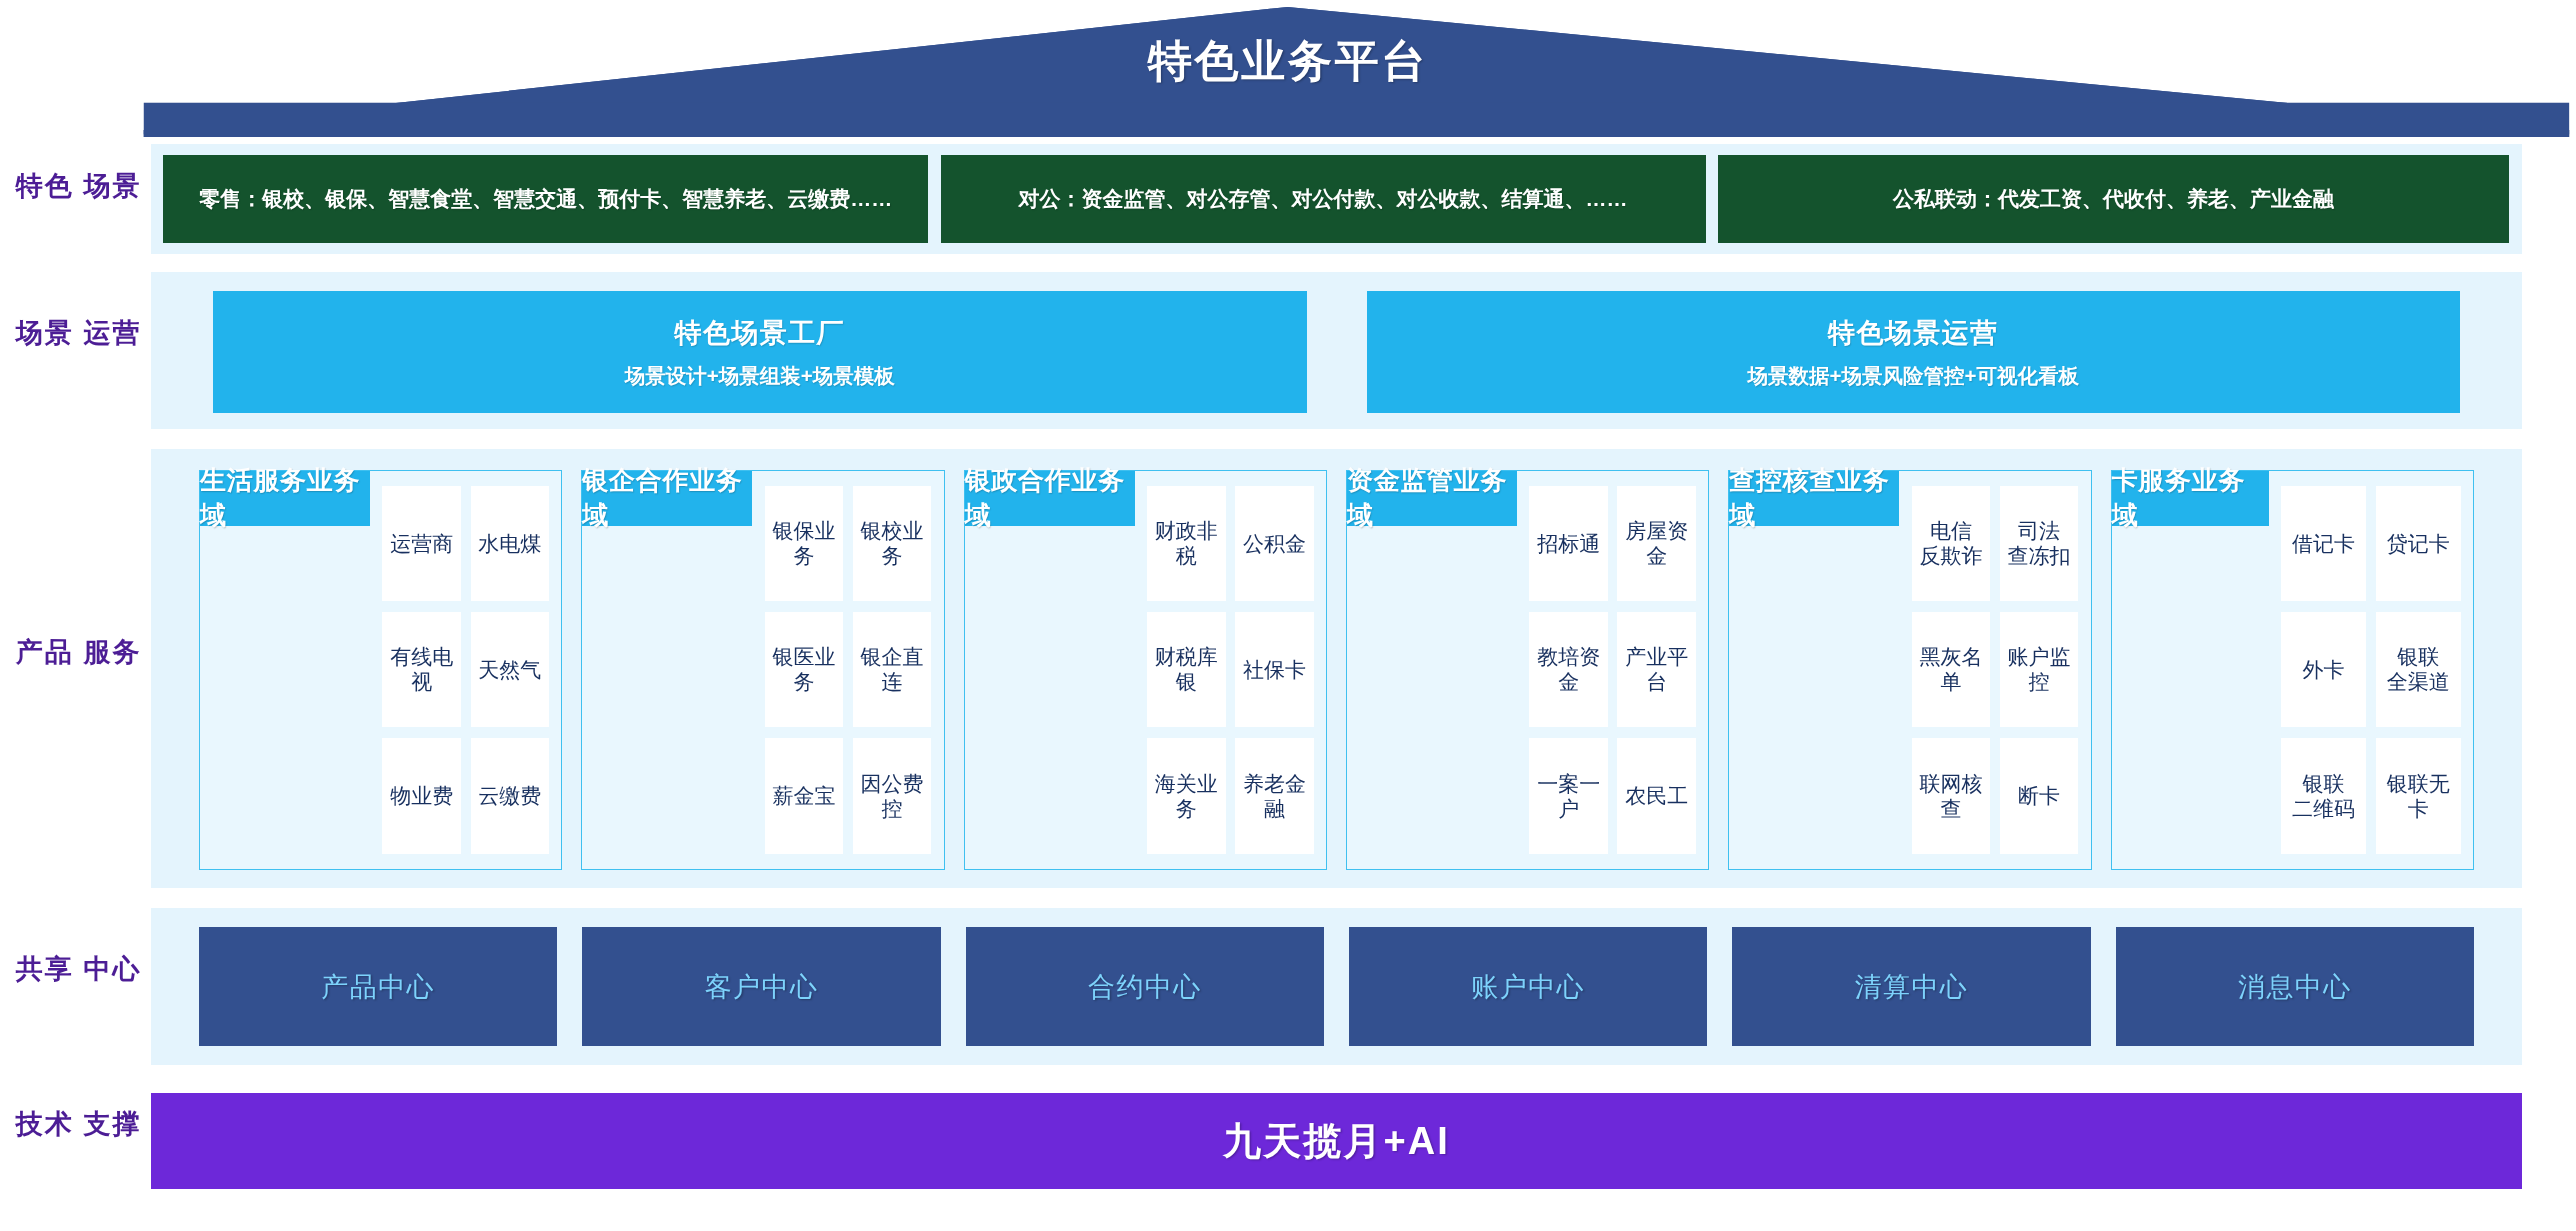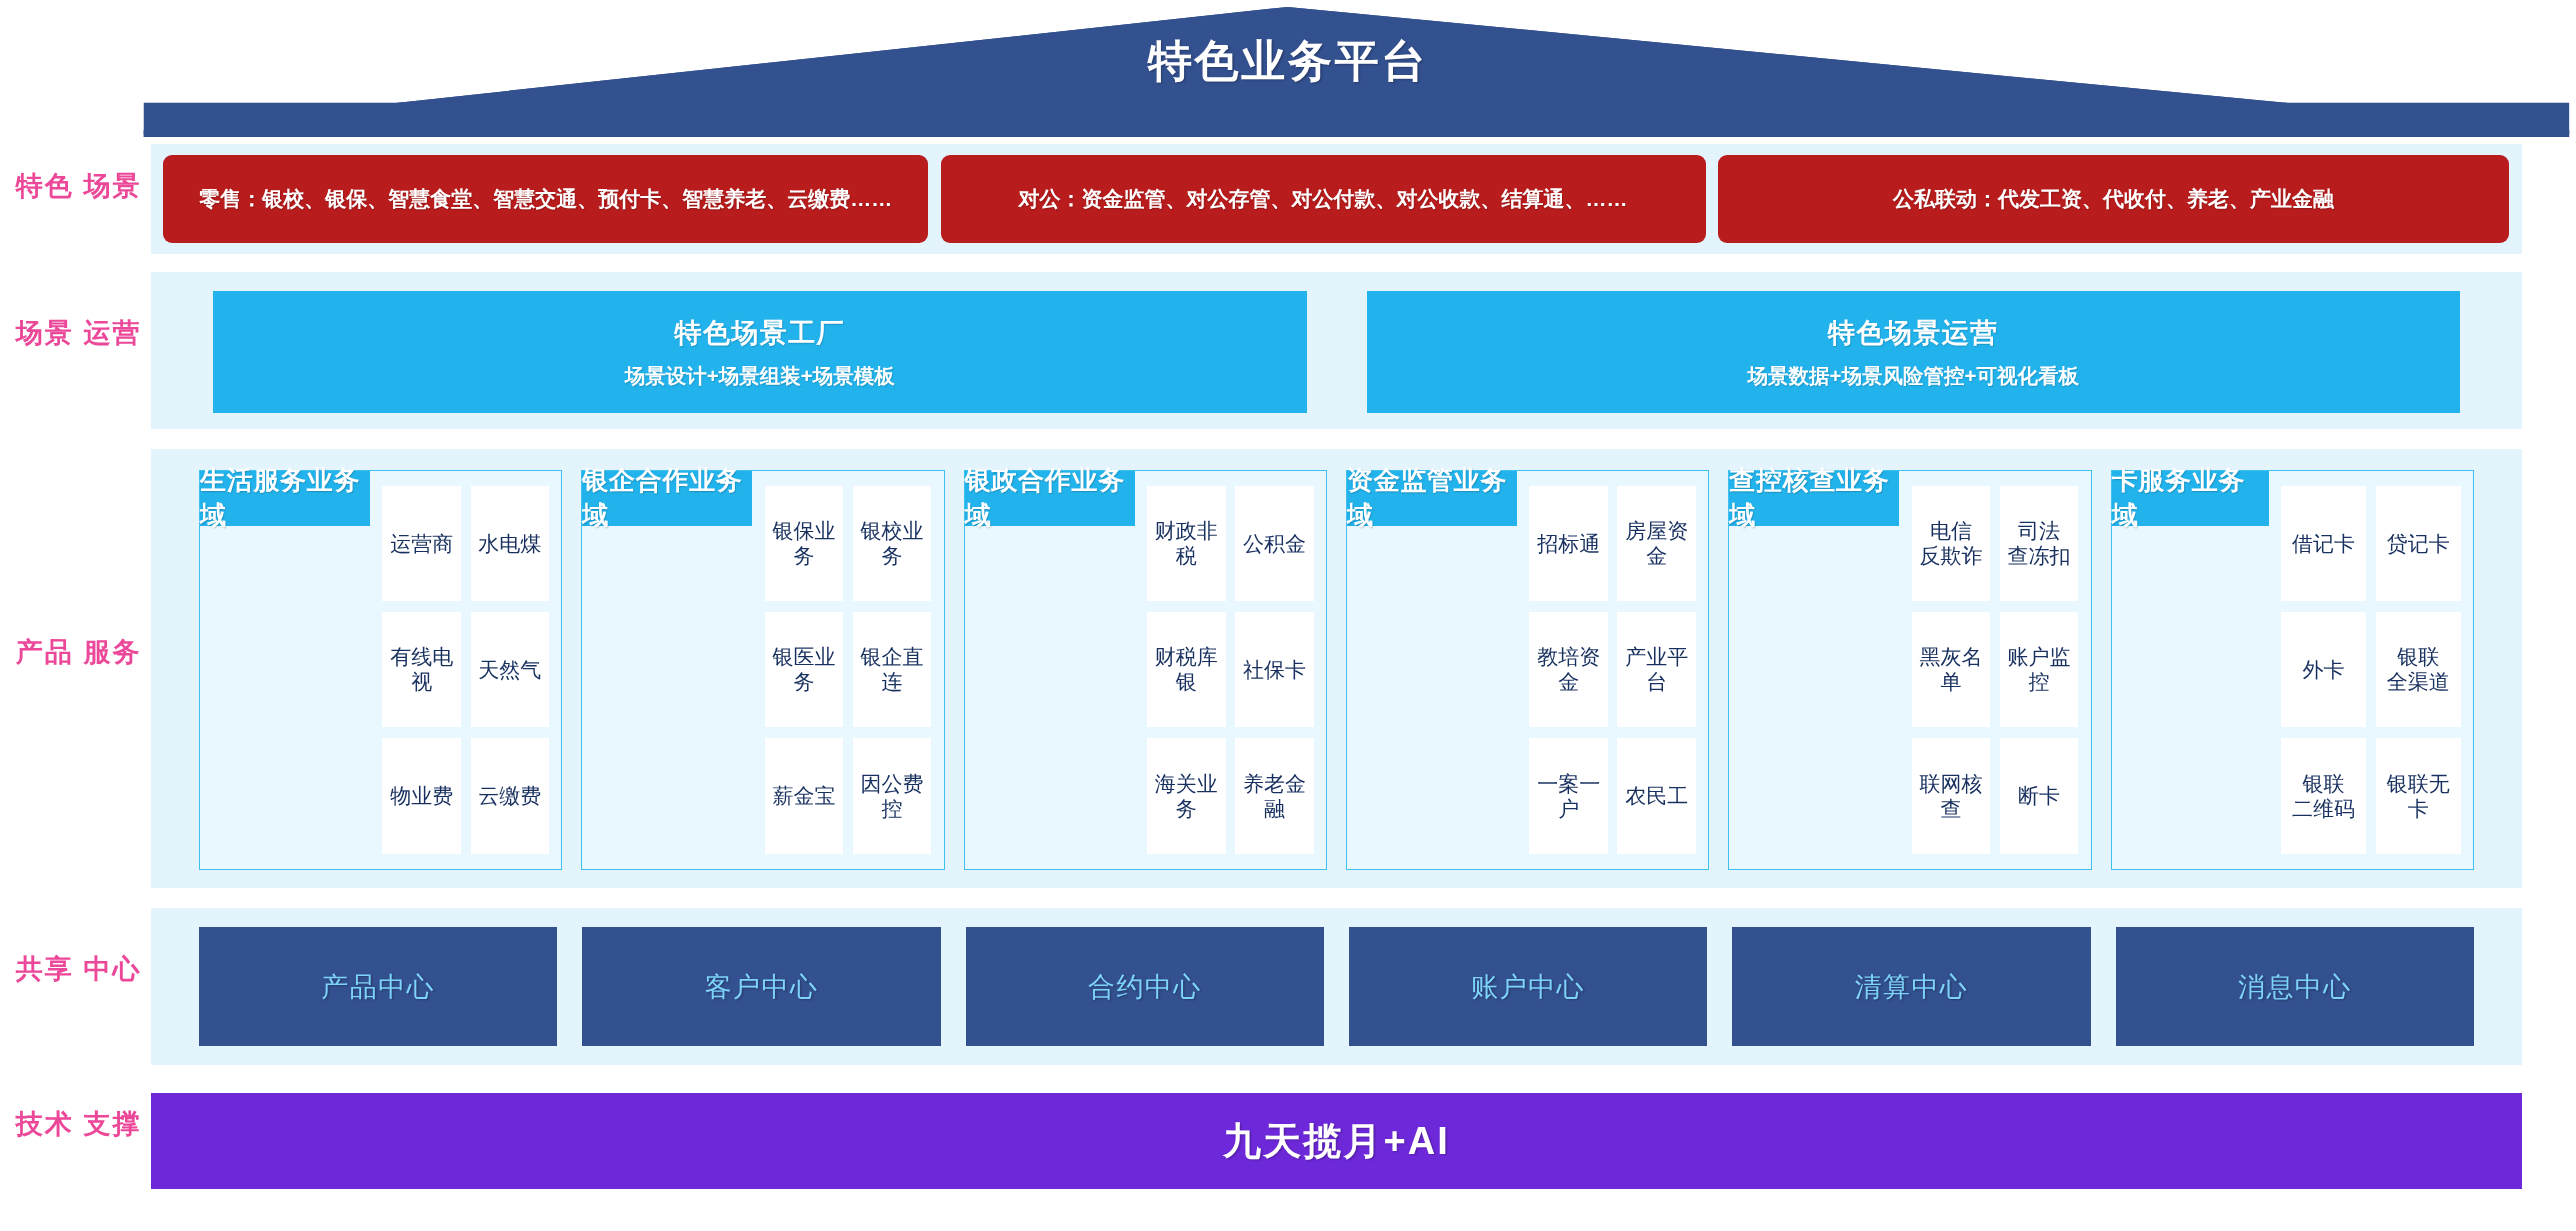--- a/index.html
+++ b/index.html
@@ -16,37 +16,36 @@
     position:absolute;left:0;top:31.5px;width:2576px;
     text-align:center;color:#ffffff;
     font-size:44px;font-weight:bold;letter-spacing:2.7px;
     text-shadow:1.4px 1.4px 2.1px rgba(0,0,0,.25);
   }
   
   .band{position:absolute;left:151px;width:2371px;background:#e4f4fd;}
   .band.dark{background:transparent;}
   .rowlabel{
     position:absolute;left:13.7px;width:130px;
-    text-align:center;color:#ec4899;
+    text-align:center;color:#4c1d95;
     font-size:27px;font-weight:bold;line-height:1.18;letter-spacing:2.1px;
   }
   
   #band-scene{top:144px;height:110px;}
   .scene-row{
     position:absolute;left:12.3px;top:11px;
     width:2346px;height:88px;
     display:flex;align-items:stretch;gap:12.3px;
   }
   .scene-box{
-    background:#b91c1c;color:#ffffff;
+    background:#14532d;color:#ffffff;
     display:flex;align-items:center;justify-content:center;
     text-align:center;font-size:21px;font-weight:bold;line-height:1.42;
     padding:4.1px 12.3px;box-sizing:border-box;
     text-shadow:0.7px 0.7px 1.4px rgba(0,0,0,.22);
-    border-radius:9px;
   }
   .sc-1{flex:0 0 765px;}
   .sc-2{flex:0 0 765px;}
   .sc-3{flex:1 1 auto;}
   
   #band-ops{top:272px;height:157px;}
   .ops-row{
     position:absolute;left:62px;top:19px;
     width:2247px;height:122px;
     display:flex;gap:60px;

